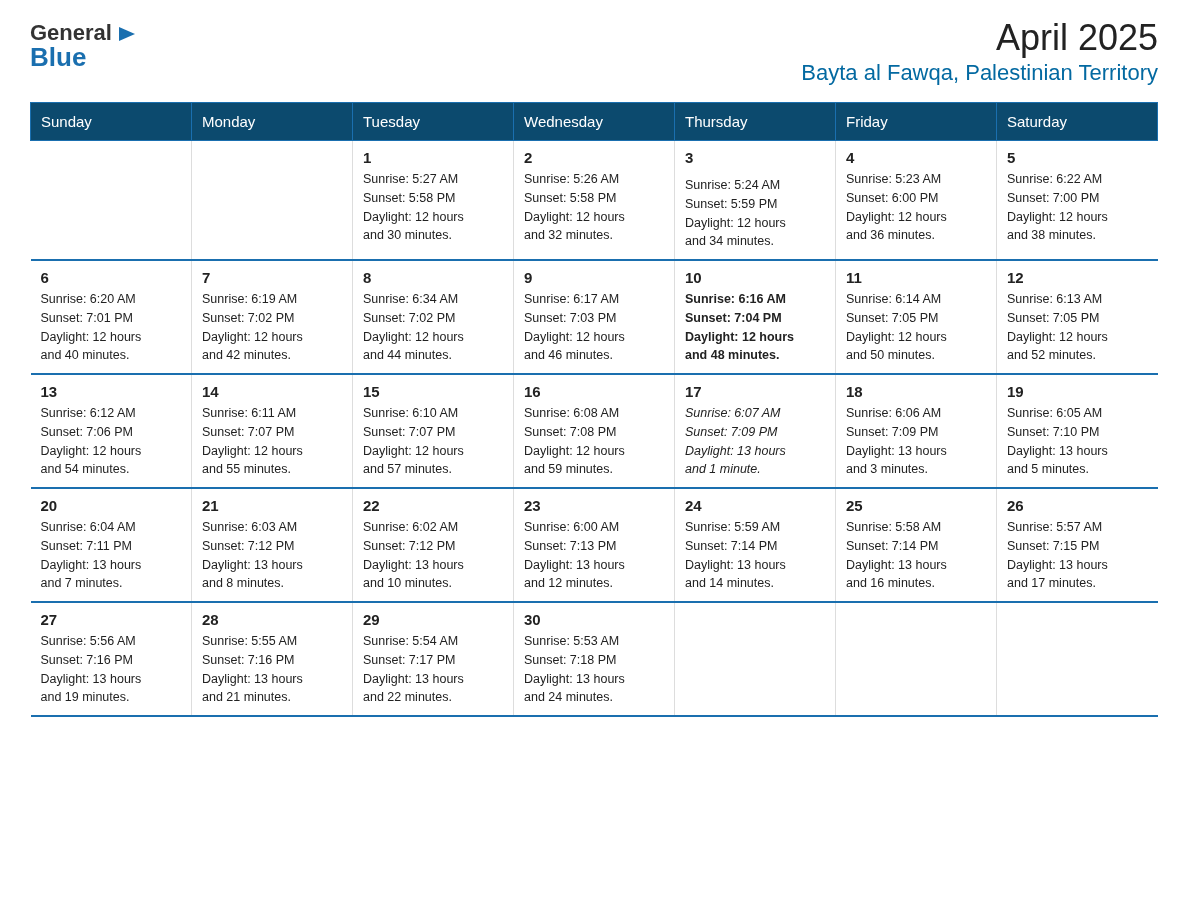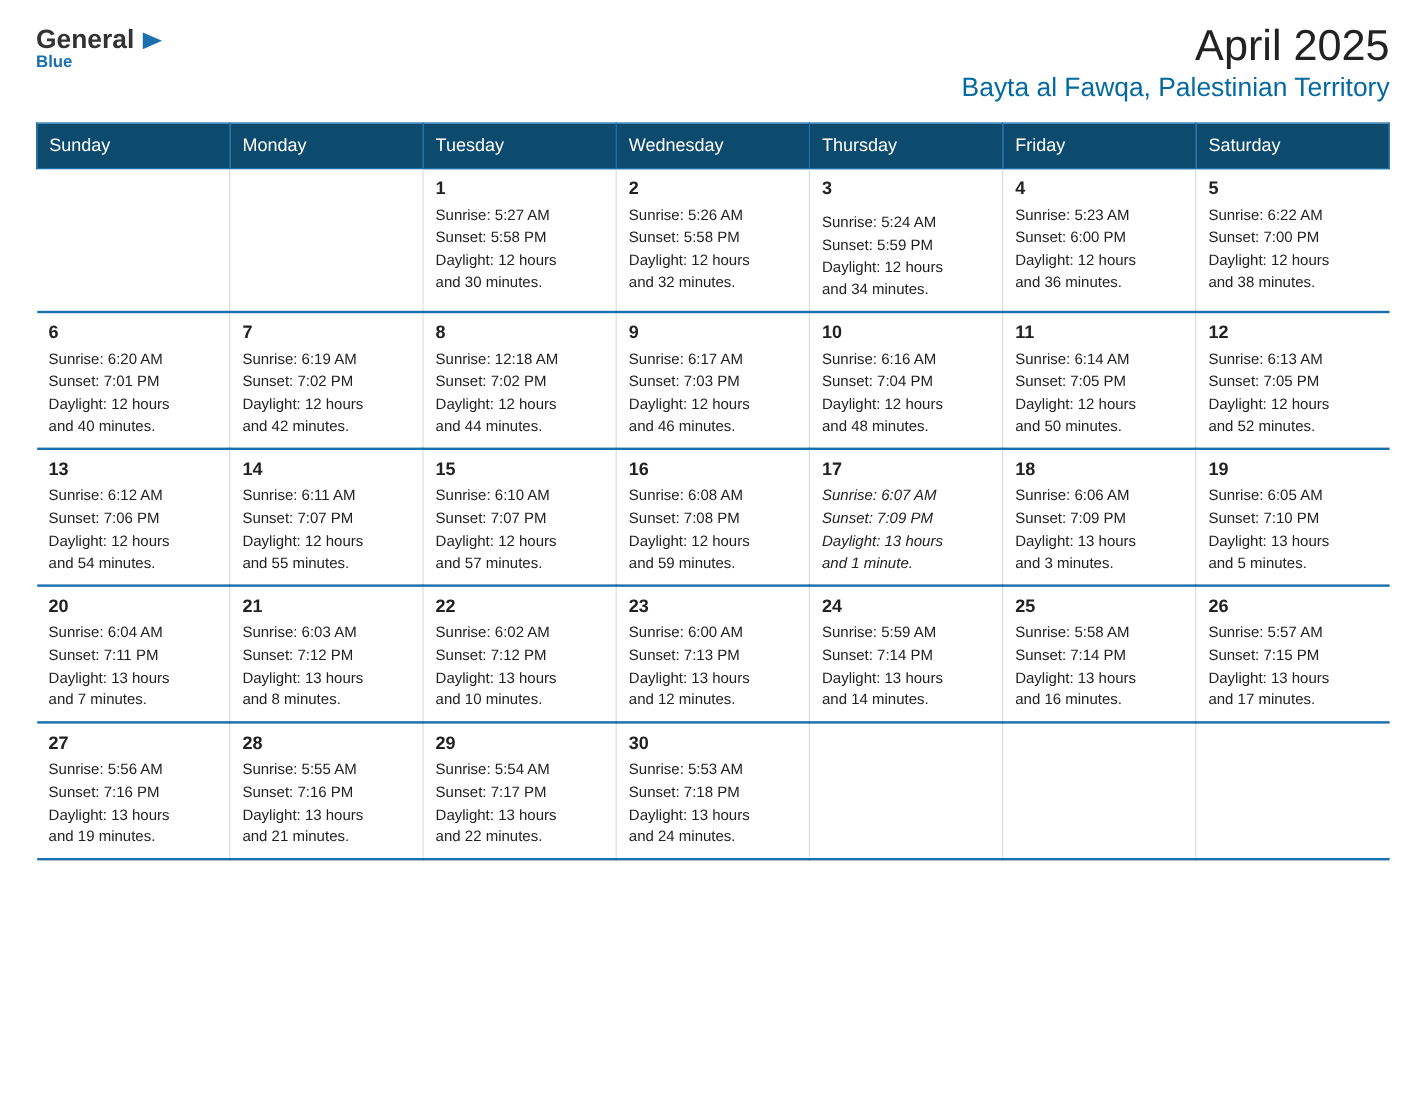--- a/index.html
+++ b/index.html
@@ -85,21 +85,21 @@
 
 <div class="header">
   <div class="logo">
     <div style="line-height:1.15">
       <div style="display:flex;align-items:center;">
         <span style="font-size:22px;font-weight:bold;color:#333;font-family:Arial;">General</span>
         <svg width="22" height="22" viewBox="0 0 22 22" style="margin-left:3px;margin-top:2px;">
           <polygon points="4,4 20,11 4,18" fill="#1a6faf"></polygon>
         </svg>
       </div>
-      <div style="font-size:14px;font-weight:bold;color:#1a6faf;font-family:Arial;margin-top:-2px;">Blue</div>
+      <div style="font-size:26px;font-weight:bold;color:#1a6faf;font-family:Arial;margin-top:-2px;">Blue</div>
     </div>
   </div>
   <div class="title-block">
     <h1>April 2025</h1>
     <h2>Bayta al Fawqa, Palestinian Territory</h2>
   </div>
 </div>
 
 <table>
   <thead>
@@ -163,35 +163,35 @@
         </td>
         <td>
           <span class="day-number">7</span>
           <div class="day-info" style="white-space: pre-line;">Sunrise: 6:19 AM
 Sunset: 7:02 PM
 Daylight: 12 hours
 and 42 minutes.</div>
         </td>
         <td>
           <span class="day-number">8</span>
-          <div class="day-info" style="white-space: pre-line;">Sunrise: 12:18 AM
+          <div class="day-info" style="white-space: pre-line;">Sunrise: 6:34 AM
 Sunset: 7:02 PM
 Daylight: 12 hours
 and 44 minutes.</div>
         </td>
         <td>
           <span class="day-number">9</span>
           <div class="day-info" style="white-space: pre-line;">Sunrise: 6:17 AM
 Sunset: 7:03 PM
 Daylight: 12 hours
 and 46 minutes.</div>
         </td>
         <td>
           <span class="day-number">10</span>
-          <div class="day-info" style="white-space: pre-line;">Sunrise: 6:16 AM
+          <div class="day-info" style="white-space: pre-line; font-weight: bold;">Sunrise: 6:16 AM
 Sunset: 7:04 PM
 Daylight: 12 hours
 and 48 minutes.</div>
         </td>
         <td>
           <span class="day-number">11</span>
           <div class="day-info" style="white-space: pre-line;">Sunrise: 6:14 AM
 Sunset: 7:05 PM
 Daylight: 12 hours
 and 50 minutes.</div>

